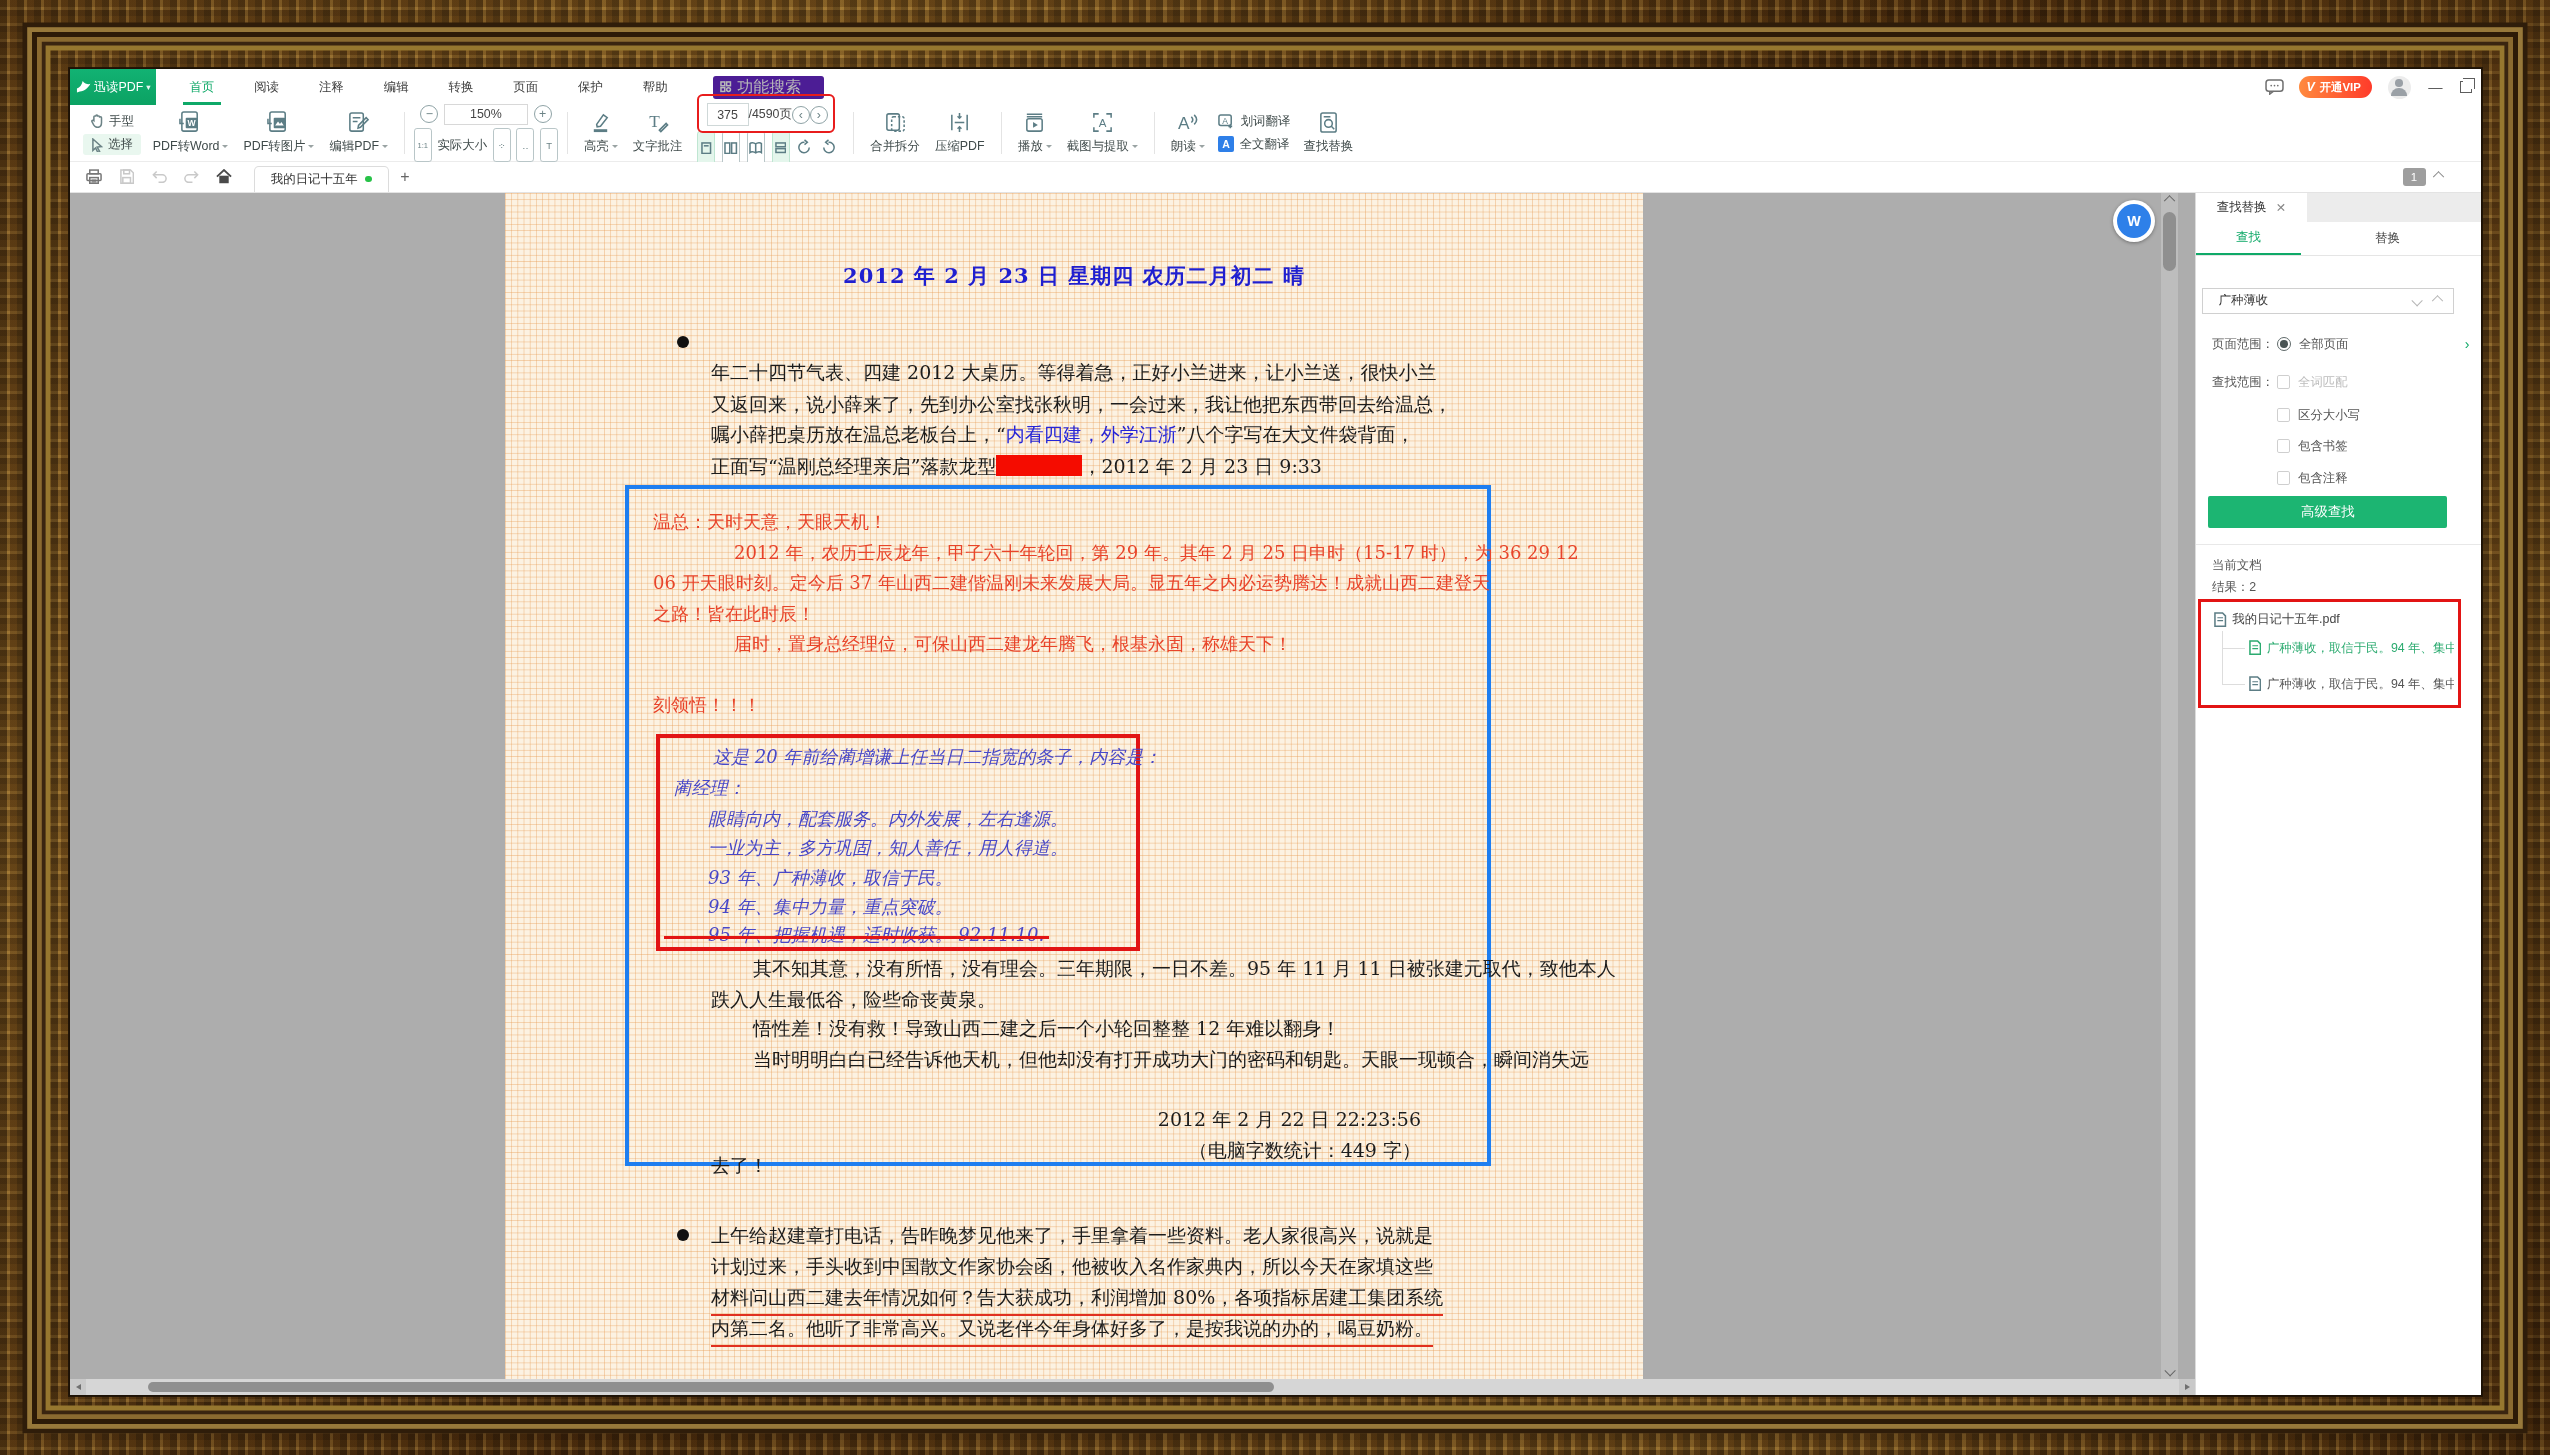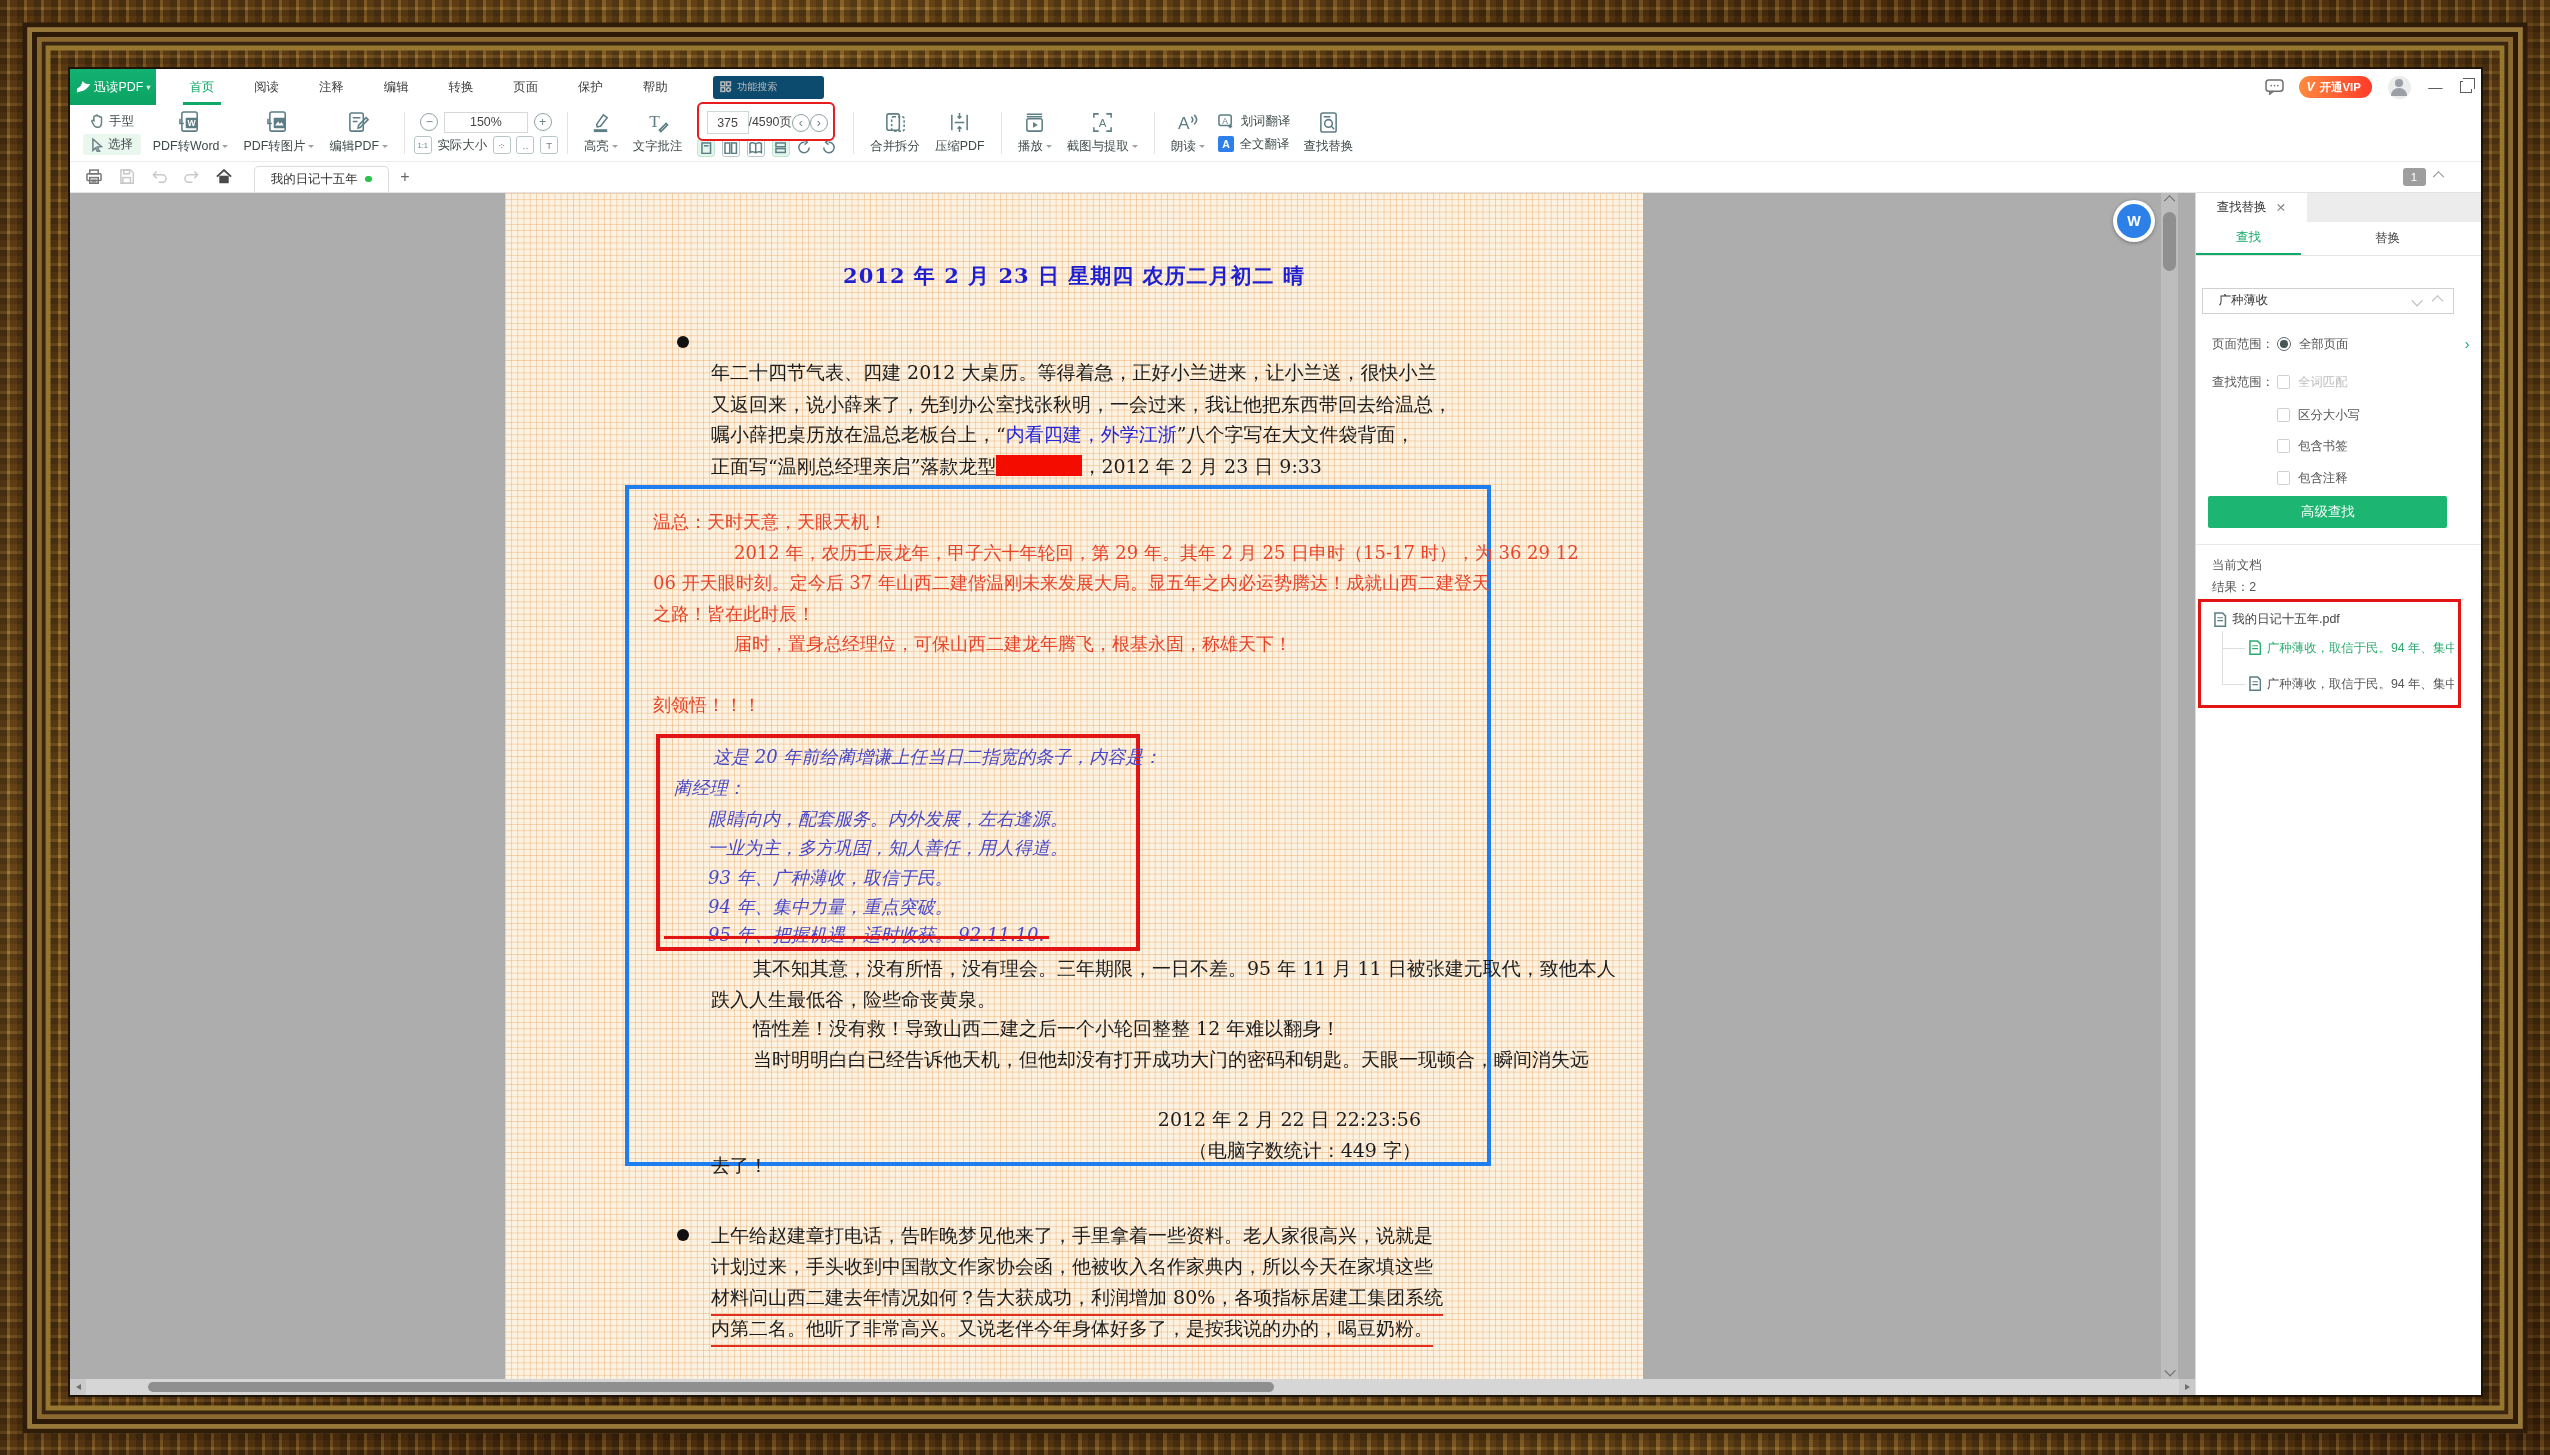--- a/index.html
+++ b/index.html
@@ -25,22 +25,22 @@
 
   
   .menubar { height:36px; display:flex; align-items:center; background:#fff; flex:0 0 auto; }
   .logo-block { width:86px; height:36px; background:linear-gradient(180deg,#12b273,#0ba263);
     color:#fff; display:flex; align-items:center; justify-content:center; gap:2.9px; font-size:12.4px; cursor:pointer; }
   .logo-caret { font-size:8.6px; opacity:.9; }
   .menu-tabs { display:flex; align-items:center; height:36px; margin-left:13.4px; }
   .menu-tab { position:relative; height:36px; line-height:36px; padding:0 20px; font-size:12.4px; color:#3b3b3b; cursor:pointer; }
   .menu-tab.active { color:#0fa968; }
   .menu-tab.active::after { content:""; position:absolute; left:13.4px; right:13.4px; bottom:0; height:2.9px; background:#0fa968; }
-  .fn-search { margin-left:25px; width:111px; height:23px; background:#0c4a6e; border-radius:2.9px;
-    display:flex; align-items:center; gap:5.7px; padding:0 7.6px; color:#b9b9b9; font-size:10px; cursor:text; }
+  .fn-search { margin-left:25px; width:111px; height:23px; background:#4c1d95; border-radius:2.9px;
+    display:flex; align-items:center; gap:5.7px; padding:0 7.6px; color:#b9b9b9; font-size:16px; cursor:text; }
   .menubar-right { margin-left:auto; display:flex; align-items:center; gap:15.3px; padding-right:9.5px; }
   .vip-pill { height:22px; padding:0 11.4px 0 7.6px; border-radius:11.4px;
     background:linear-gradient(90deg,#ff8a3e,#ff3b2a); color:#fff; font-size:11.4px; font-weight:bold;
     display:flex; align-items:center; gap:4.8px; cursor:pointer; }
   .vip-v { font-style:italic; font-weight:bold; font-size:12.4px; }
   .avatar { width:23px; height:23px; border-radius:50%; background:#ececec; position:relative; cursor:pointer; }
   .avatar::before { content:""; position:absolute; left:7.6px; top:3.8px; width:7.6px; height:7.6px; border-radius:50%; background:#9aa0a6; }
   .avatar::after { content:""; position:absolute; left:3.8px; top:12.4px; width:15.3px; height:8.6px; border-radius:7.6px 7.6px 0 0; background:#9aa0a6; }
   .win-btn { color:#5d5d5d; font-size:14.3px; cursor:pointer; width:19px; text-align:center; }
   .maxi { width:11.4px; height:11.4px; border:1.4px solid #5d5d5d; position:relative; cursor:pointer; }
@@ -55,21 +55,21 @@
   .tool-sm.selected { background:#e9f7ef; }
   .tool-big { display:flex; flex-direction:column; align-items:center; justify-content:center; gap:3.8px;
     font-size:12.4px; color:#3f4a4a; padding:1.9px 7.6px; cursor:pointer; white-space:nowrap; }
   .caret { display:inline-block; width:0; height:0; border-left:3.8px solid transparent; border-right:3.8px solid transparent; border-top:3.8px solid #9aa3a3; margin-left:2.9px; vertical-align:middle; }
   .zoom-group { display:flex; flex-direction:column; gap:3.8px; align-items:center; }
   .zoom-row { display:flex; align-items:center; gap:5.7px; }
   .circle-btn { width:18px; height:18px; border-radius:50%; border:1.4px solid #8fa3a6; color:#6c8386;
     display:flex; align-items:center; justify-content:center; font-size:12.4px; cursor:pointer; background:#fff; }
   .zoom-input { width:84px; height:21px; border:1px solid #d8d8d8; font-size:12.4px; color:#444; text-align:center;
     font-family:inherit; background:#fff; }
-  .mini-btn { width:18px; height:18px; border:1px solid #b9c6c8; border-radius:2.9px; display:flex; align-items:center;
+  .mini-btn { width:18px; height:34px; border:1px solid #b9c6c8; border-radius:2.9px; display:flex; align-items:center;
     justify-content:center; font-size:9.5px; color:#6c8386; cursor:pointer; background:#fff; }
   .mini-btn.green { background:#e4f6ec; border-color:#bfe6d2; }
   .page-nav-wrap { position:relative; display:flex; align-items:center; gap:0; padding:1.9px 5.7px; }
   .red-annot { position:absolute; left:-3.8px; top:-6.7px; right:-1.9px; bottom:-4.8px; border:2.9px solid #e81c1c; border-radius:5.7px; pointer-events:none; }
   .page-input { width:42px; height:23px; border:1px solid #cfd8d8; text-align:center; font-size:12.4px; color:#444; font-family:inherit; background:#fff; }
   .page-total { font-size:12.4px; color:#444; }
   .viewmode-row { display:flex; align-items:center; gap:6.7px; margin-top:2.9px; }
   .icon-stroke { stroke:#5c7d85; fill:none; stroke-width:1.6; }
   .tb-label-sm { font-size:12.4px; color:#3f4a4a; }
   .translate-col { display:flex; flex-direction:column; gap:5.7px; margin:0 5.7px; }

